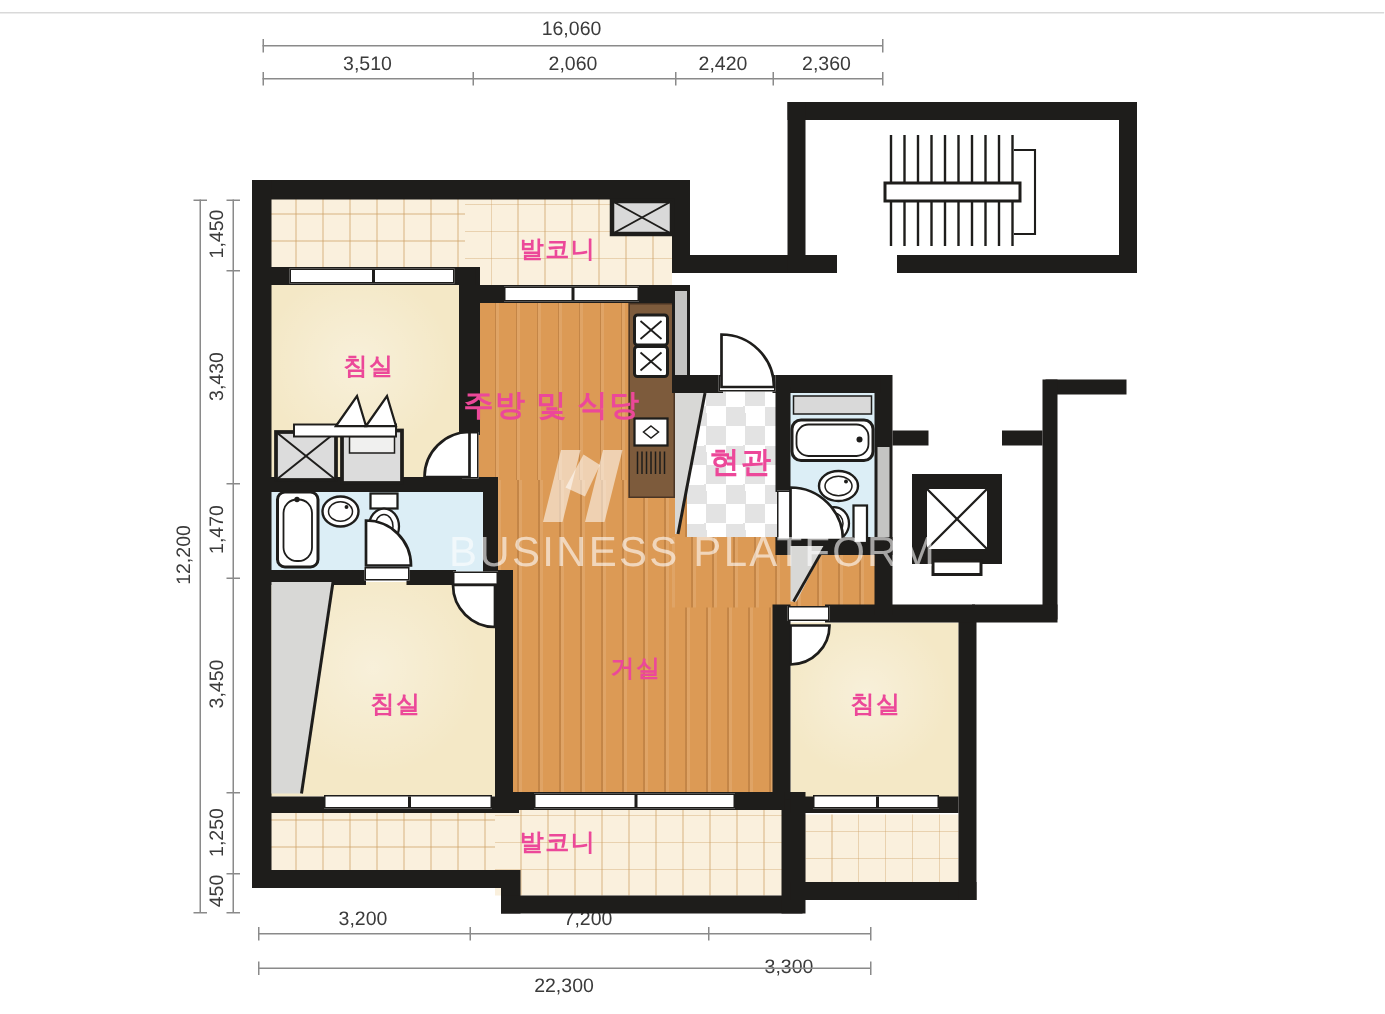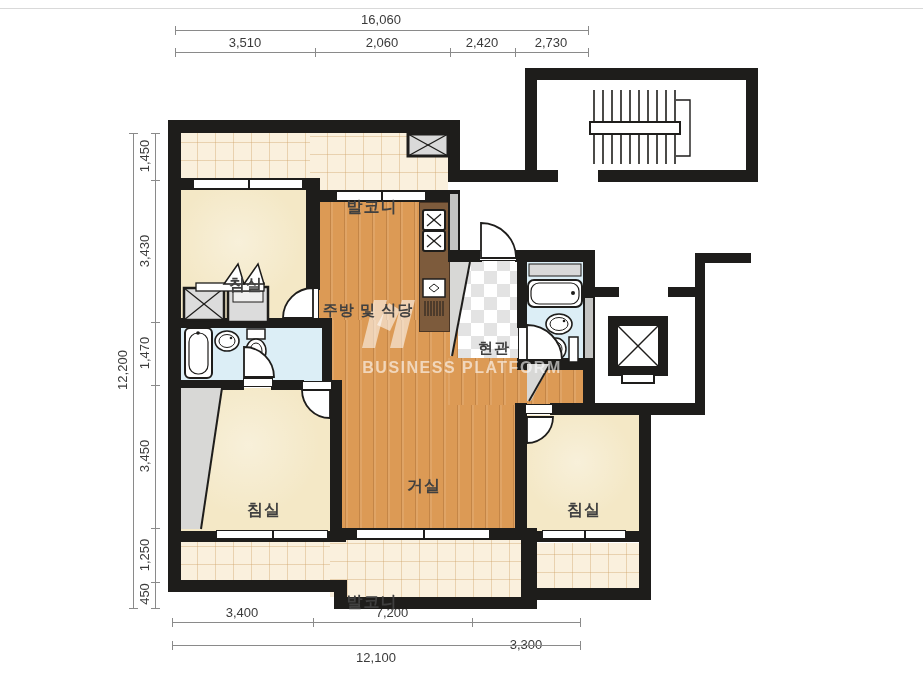--- a/index.html
+++ b/index.html
@@ -29,24 +29,24 @@
            background-size:26px 26px;}
   .counter{position:absolute;background:#7d5b3c;border:1px solid #4a3524;}
   
   .wall{position:absolute;background:#1e1d1b;z-index:3;}
   .wseg{position:absolute;background:#c4c4c2;z-index:4;}
   .win{position:absolute;background:#fff;border:1.5px solid #1e1d1b;z-index:4;box-sizing:border-box;}
   .win > span{position:absolute;top:0;bottom:0;left:50%;width:1.5px;background:#1e1d1b;}
   .leaf{position:absolute;background:#fff;border:1.5px solid #1e1d1b;z-index:5;box-sizing:border-box;}
   .fixsvg{position:absolute;left:0;top:0;z-index:5;}
   
-  .rlab{position:absolute;z-index:6;font-weight:bold;font-size:16px;color:#404040;
-        letter-spacing:1px;transform:translate(-50%,-50%);white-space:nowrap;margin-top:40px;}
-  .rlab.small{font-size:15px;}
-  .wmtext{position:absolute;z-index:7;font-weight:bold;font-size:16px;letter-spacing:1.5px;
+  .rlab{position:absolute;z-index:6;font-weight:bold;font-size:16px;color:#ec4899;
+        letter-spacing:1px;transform:translate(-50%,-50%);white-space:nowrap;}
+  .rlab.small{font-size:20px;}
+  .wmtext{position:absolute;z-index:7;font-weight:normal;font-size:28px;letter-spacing:1.5px;
           color:rgba(255,255,255,.6);transform:translate(-50%,-50%);white-space:nowrap;}
   .elevint{position:absolute;background:#fff;z-index:3;}
 </style>
 </head>
 <body>
 
 <div class="canvas">
   <div class="pageline"></div>
 
   <div>
@@ -58,21 +58,21 @@
   <div>
     <div class="dline" style="left:175px;top:52px;width:413px;height:1px"></div>
     <div class="tickv" style="left:175px;top:48px"></div>
     <div class="tickv" style="left:315px;top:48px"></div>
     <div class="tickv" style="left:450px;top:48px"></div>
     <div class="tickv" style="left:515px;top:48px"></div>
     <div class="tickv" style="left:588px;top:48px"></div>
     <div class="dlab" style="left:245px;top:42px">3,510</div>
     <div class="dlab" style="left:382px;top:42px">2,060</div>
     <div class="dlab" style="left:482px;top:42px">2,420</div>
-    <div class="dlab" style="left:551px;top:42px">2,730</div>
+    <div class="dlab" style="left:551px;top:42px">2,360</div>
   </div>
 
   <div>
     <div class="dline" style="left:133px;top:133px;width:1px;height:475px"></div>
     <div class="tickh" style="left:129px;top:133px"></div>
     <div class="tickh" style="left:129px;top:608px"></div>
     <div class="dlabv" style="left:122px;top:370px">12,200</div>
   </div>
   <div>
     <div class="dline" style="left:155px;top:133px;width:1px;height:475px"></div>
@@ -90,29 +90,29 @@
     <div class="dlabv" style="left:144px;top:555px">1,250</div>
     <div class="dlabv" style="left:144px;top:594px">450</div>
   </div>
 
   <div>
     <div class="dline" style="left:172px;top:622px;width:408px;height:1px"></div>
     <div class="tickv" style="left:172px;top:618px"></div>
     <div class="tickv" style="left:313px;top:618px"></div>
     <div class="tickv" style="left:472px;top:618px"></div>
     <div class="tickv" style="left:580px;top:618px"></div>
-    <div class="dlab" style="left:242px;top:612px">3,400</div>
+    <div class="dlab" style="left:242px;top:612px">3,200</div>
     <div class="dlab" style="left:392px;top:612px">7,200</div>
     <div class="dlab" style="left:526px;top:644px">3,300</div>
   </div>
   <div>
     <div class="dline" style="left:172px;top:645px;width:408px;height:1px"></div>
     <div class="tickv" style="left:172px;top:641px"></div>
     <div class="tickv" style="left:580px;top:641px"></div>
-    <div class="dlab" style="left:376px;top:657px">12,100</div>
+    <div class="dlab" style="left:376px;top:657px">22,300</div>
   </div>
 
   <div class="floor tile" style="left:180px;top:132px;width:268px;height:46px"></div>
   <div class="floor tile" style="left:310px;top:132px;width:138px;height:58px"></div>
   <div class="floor beige" style="left:180px;top:190px;width:130px;height:130px"></div>
   <div class="floor wood" style="left:317px;top:202px;width:131px;height:130px"></div>
   <div class="floor wood" style="left:332px;top:320px;width:193px;height:210px"></div>
   <div class="floor wood" style="left:448px;top:358px;width:140px;height:47px"></div>
   <div class="floor checker" style="left:458px;top:258px;width:60px;height:100px"></div>
   <div class="floor bath" style="left:523px;top:258px;width:62px;height:104px"></div>

